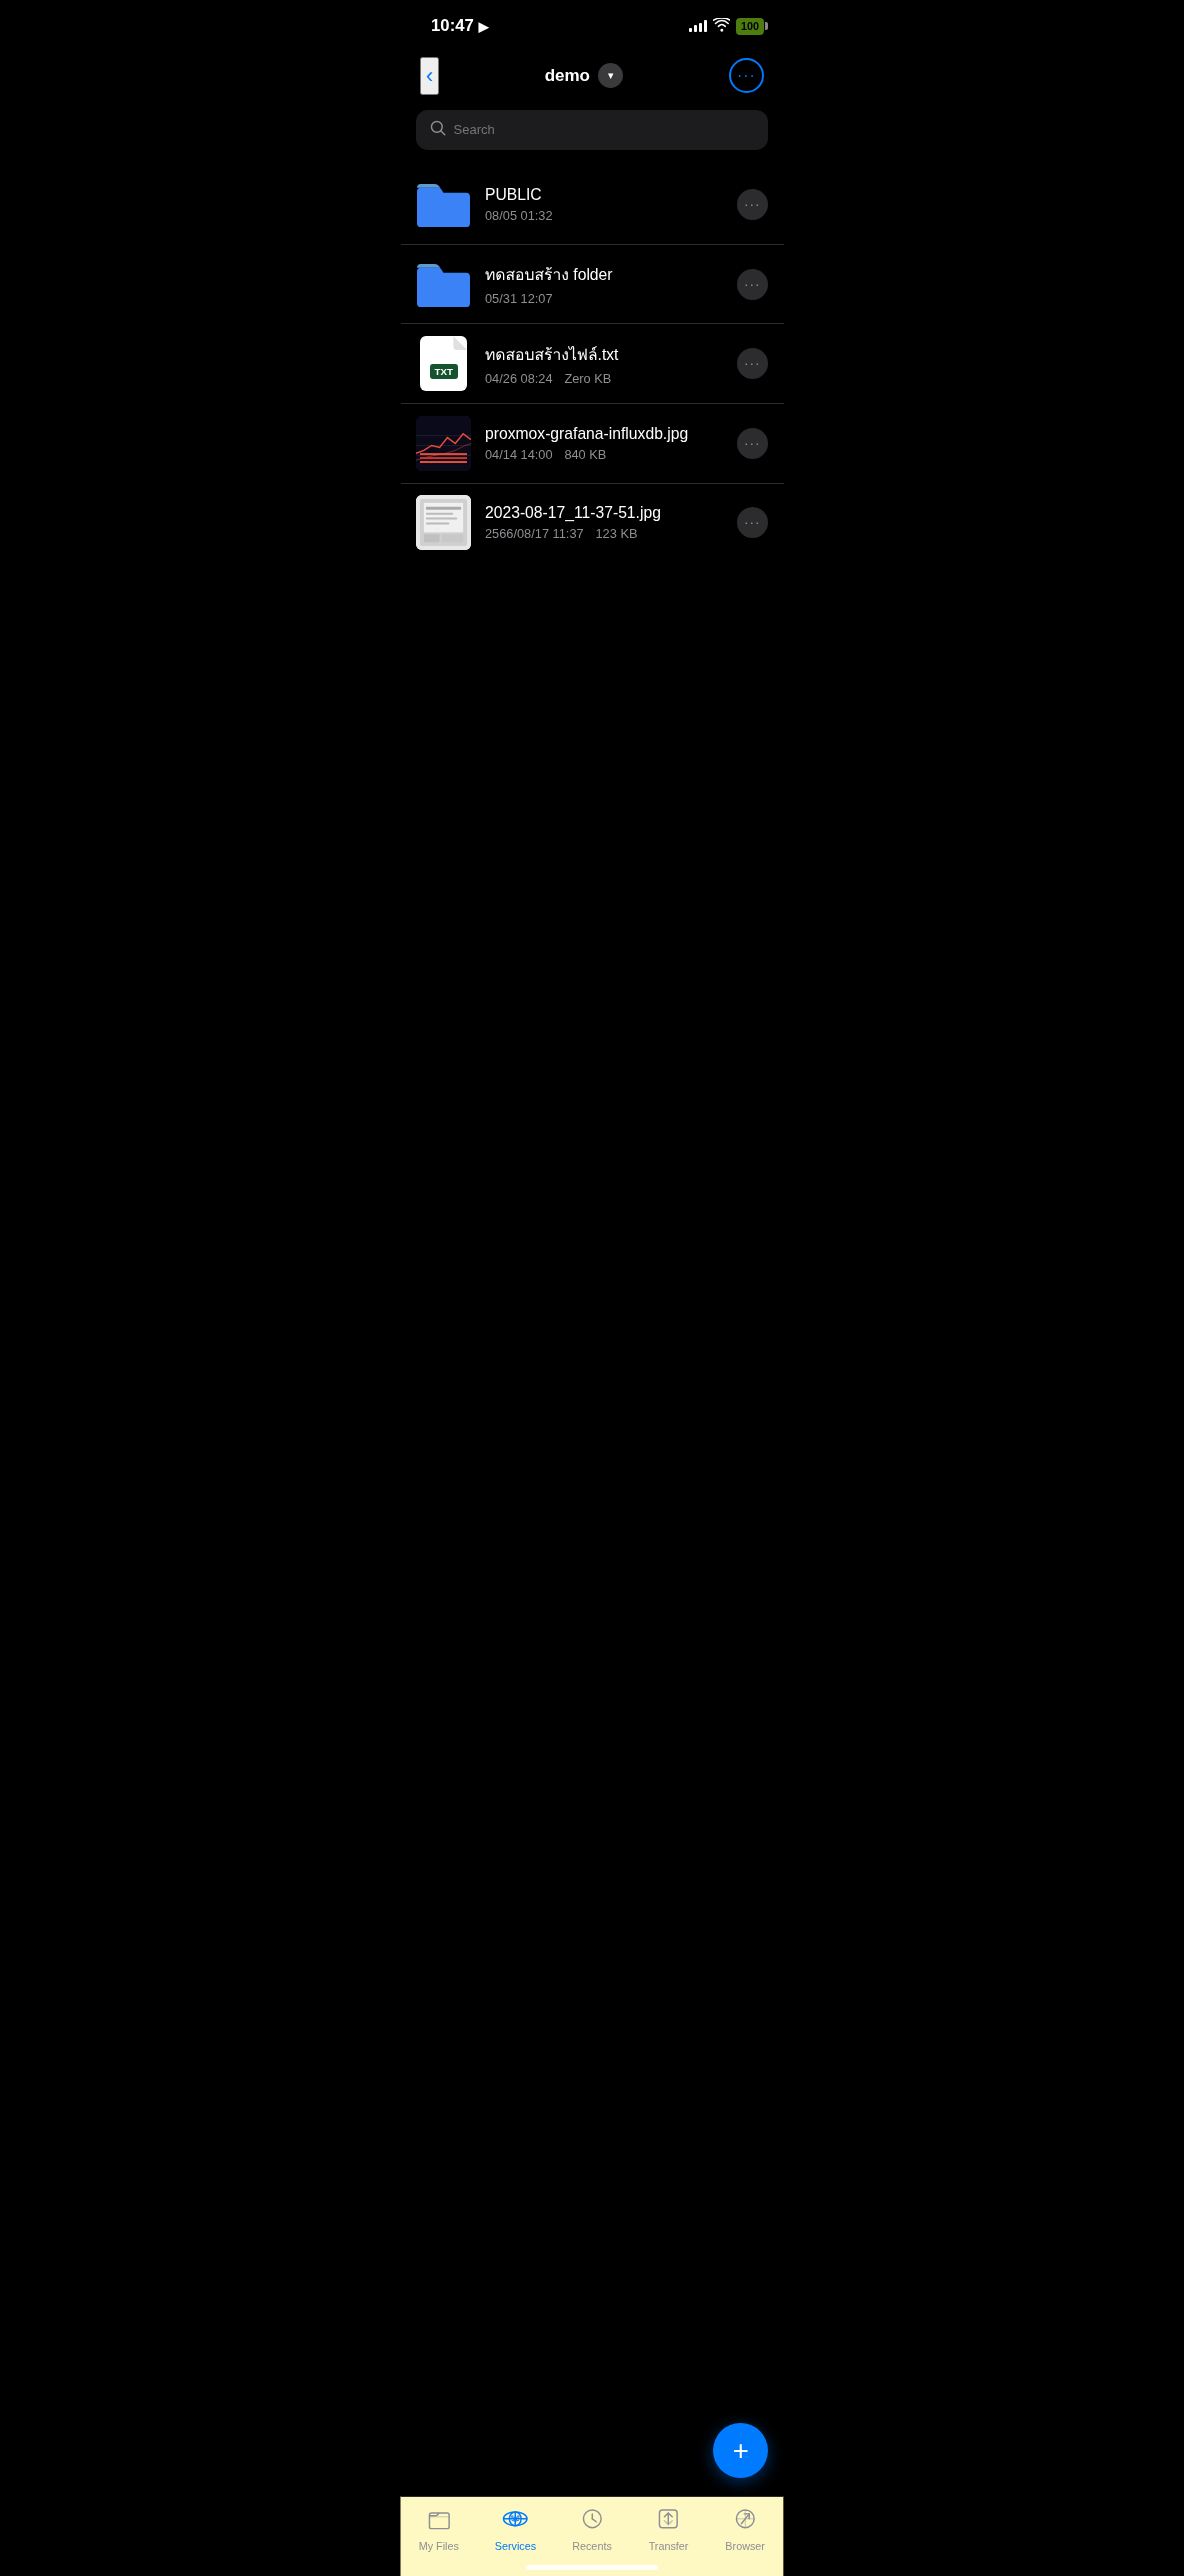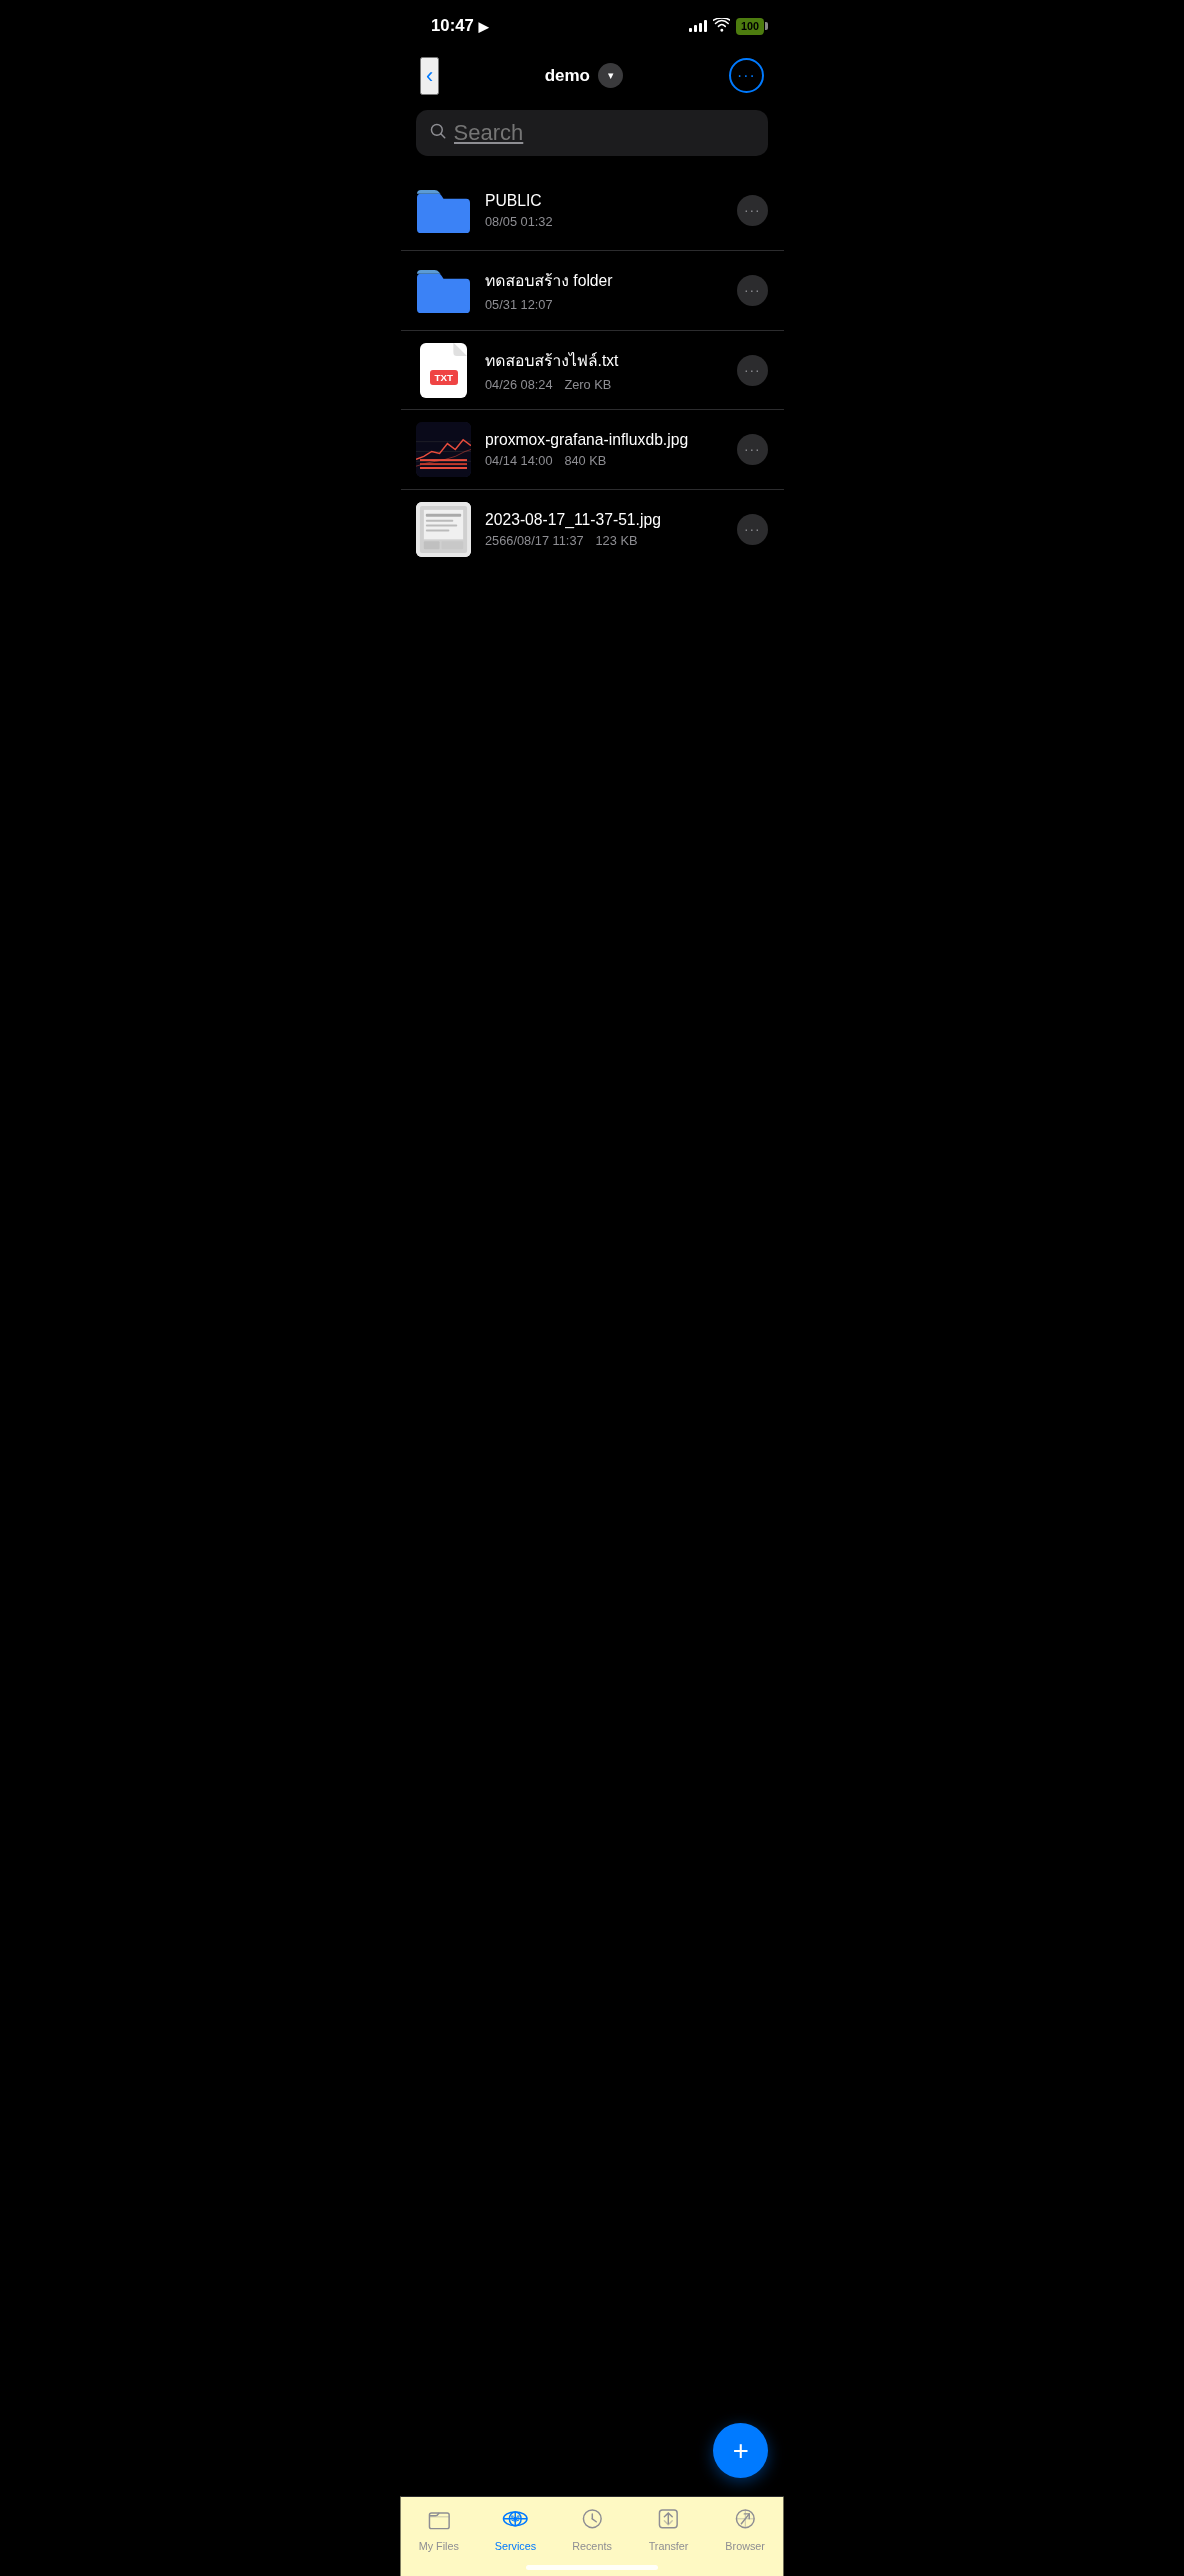--- a/index.html
+++ b/index.html
@@ -161,23 +161,22 @@
     .search-icon {
       color: #8e8e93;
       font-size: 15.7px;
     }
 
     .search-input {
       background: transparent;
       border: none;
       outline: none;
       color: #8e8e93;
-      font-size: 22px;
+      font-size: 13px;
       width: 100%;
-      text-decoration: underline;
     }
 
     
     .file-list {
       padding: 0;
     }
 
     .file-item {
       display: flex;
       align-items: center;
@@ -218,21 +217,21 @@
       top: 0;
       right: 0;
       width: 13.8px;
       height: 13.8px;
       background: #e0e0e0;
       border-radius: 0 0 0 3.9px;
       clip-path: polygon(0 0, 100% 100%, 0 100%);
     }
 
     .txt-badge {
-      background: #ef4444;
+      background: #14532d;
       color: #fff;
       font-size: 9.8px;
       font-weight: 700;
       padding: 2px 4.9px;
       border-radius: 2.9px;
       margin-top: 15.7px;
     }
 
     .thumbnail-grafana {
       width: 55px;

